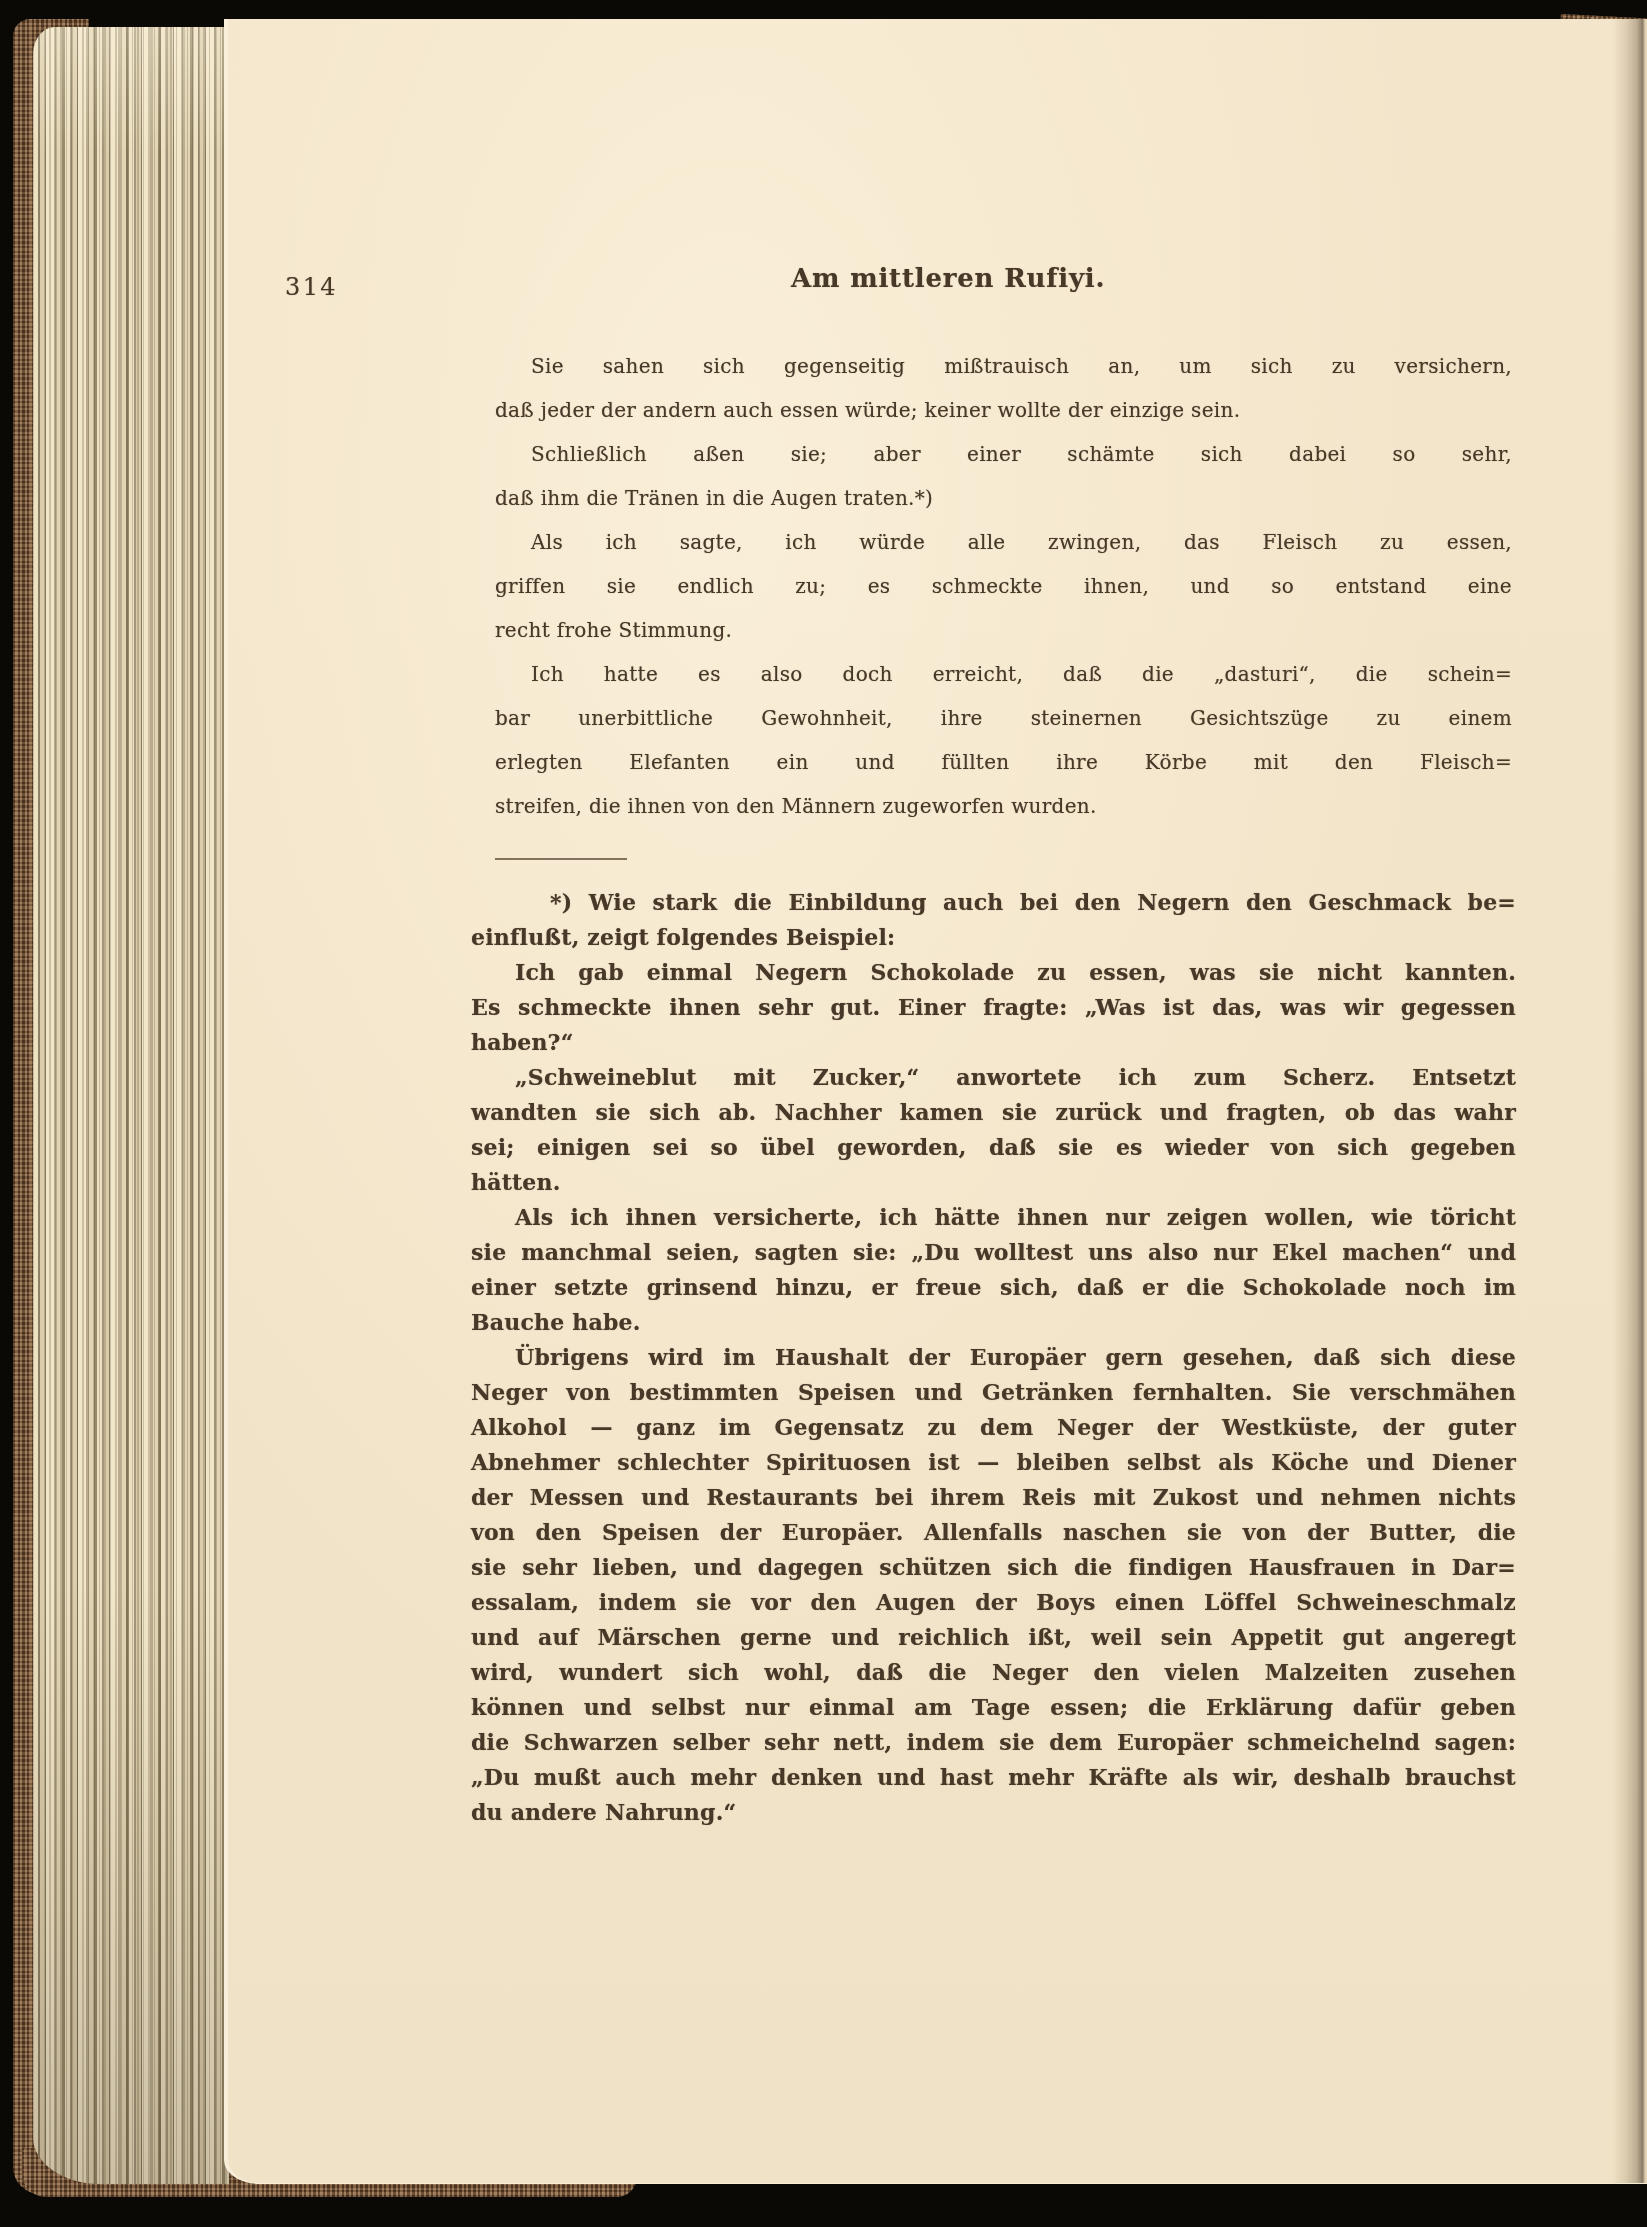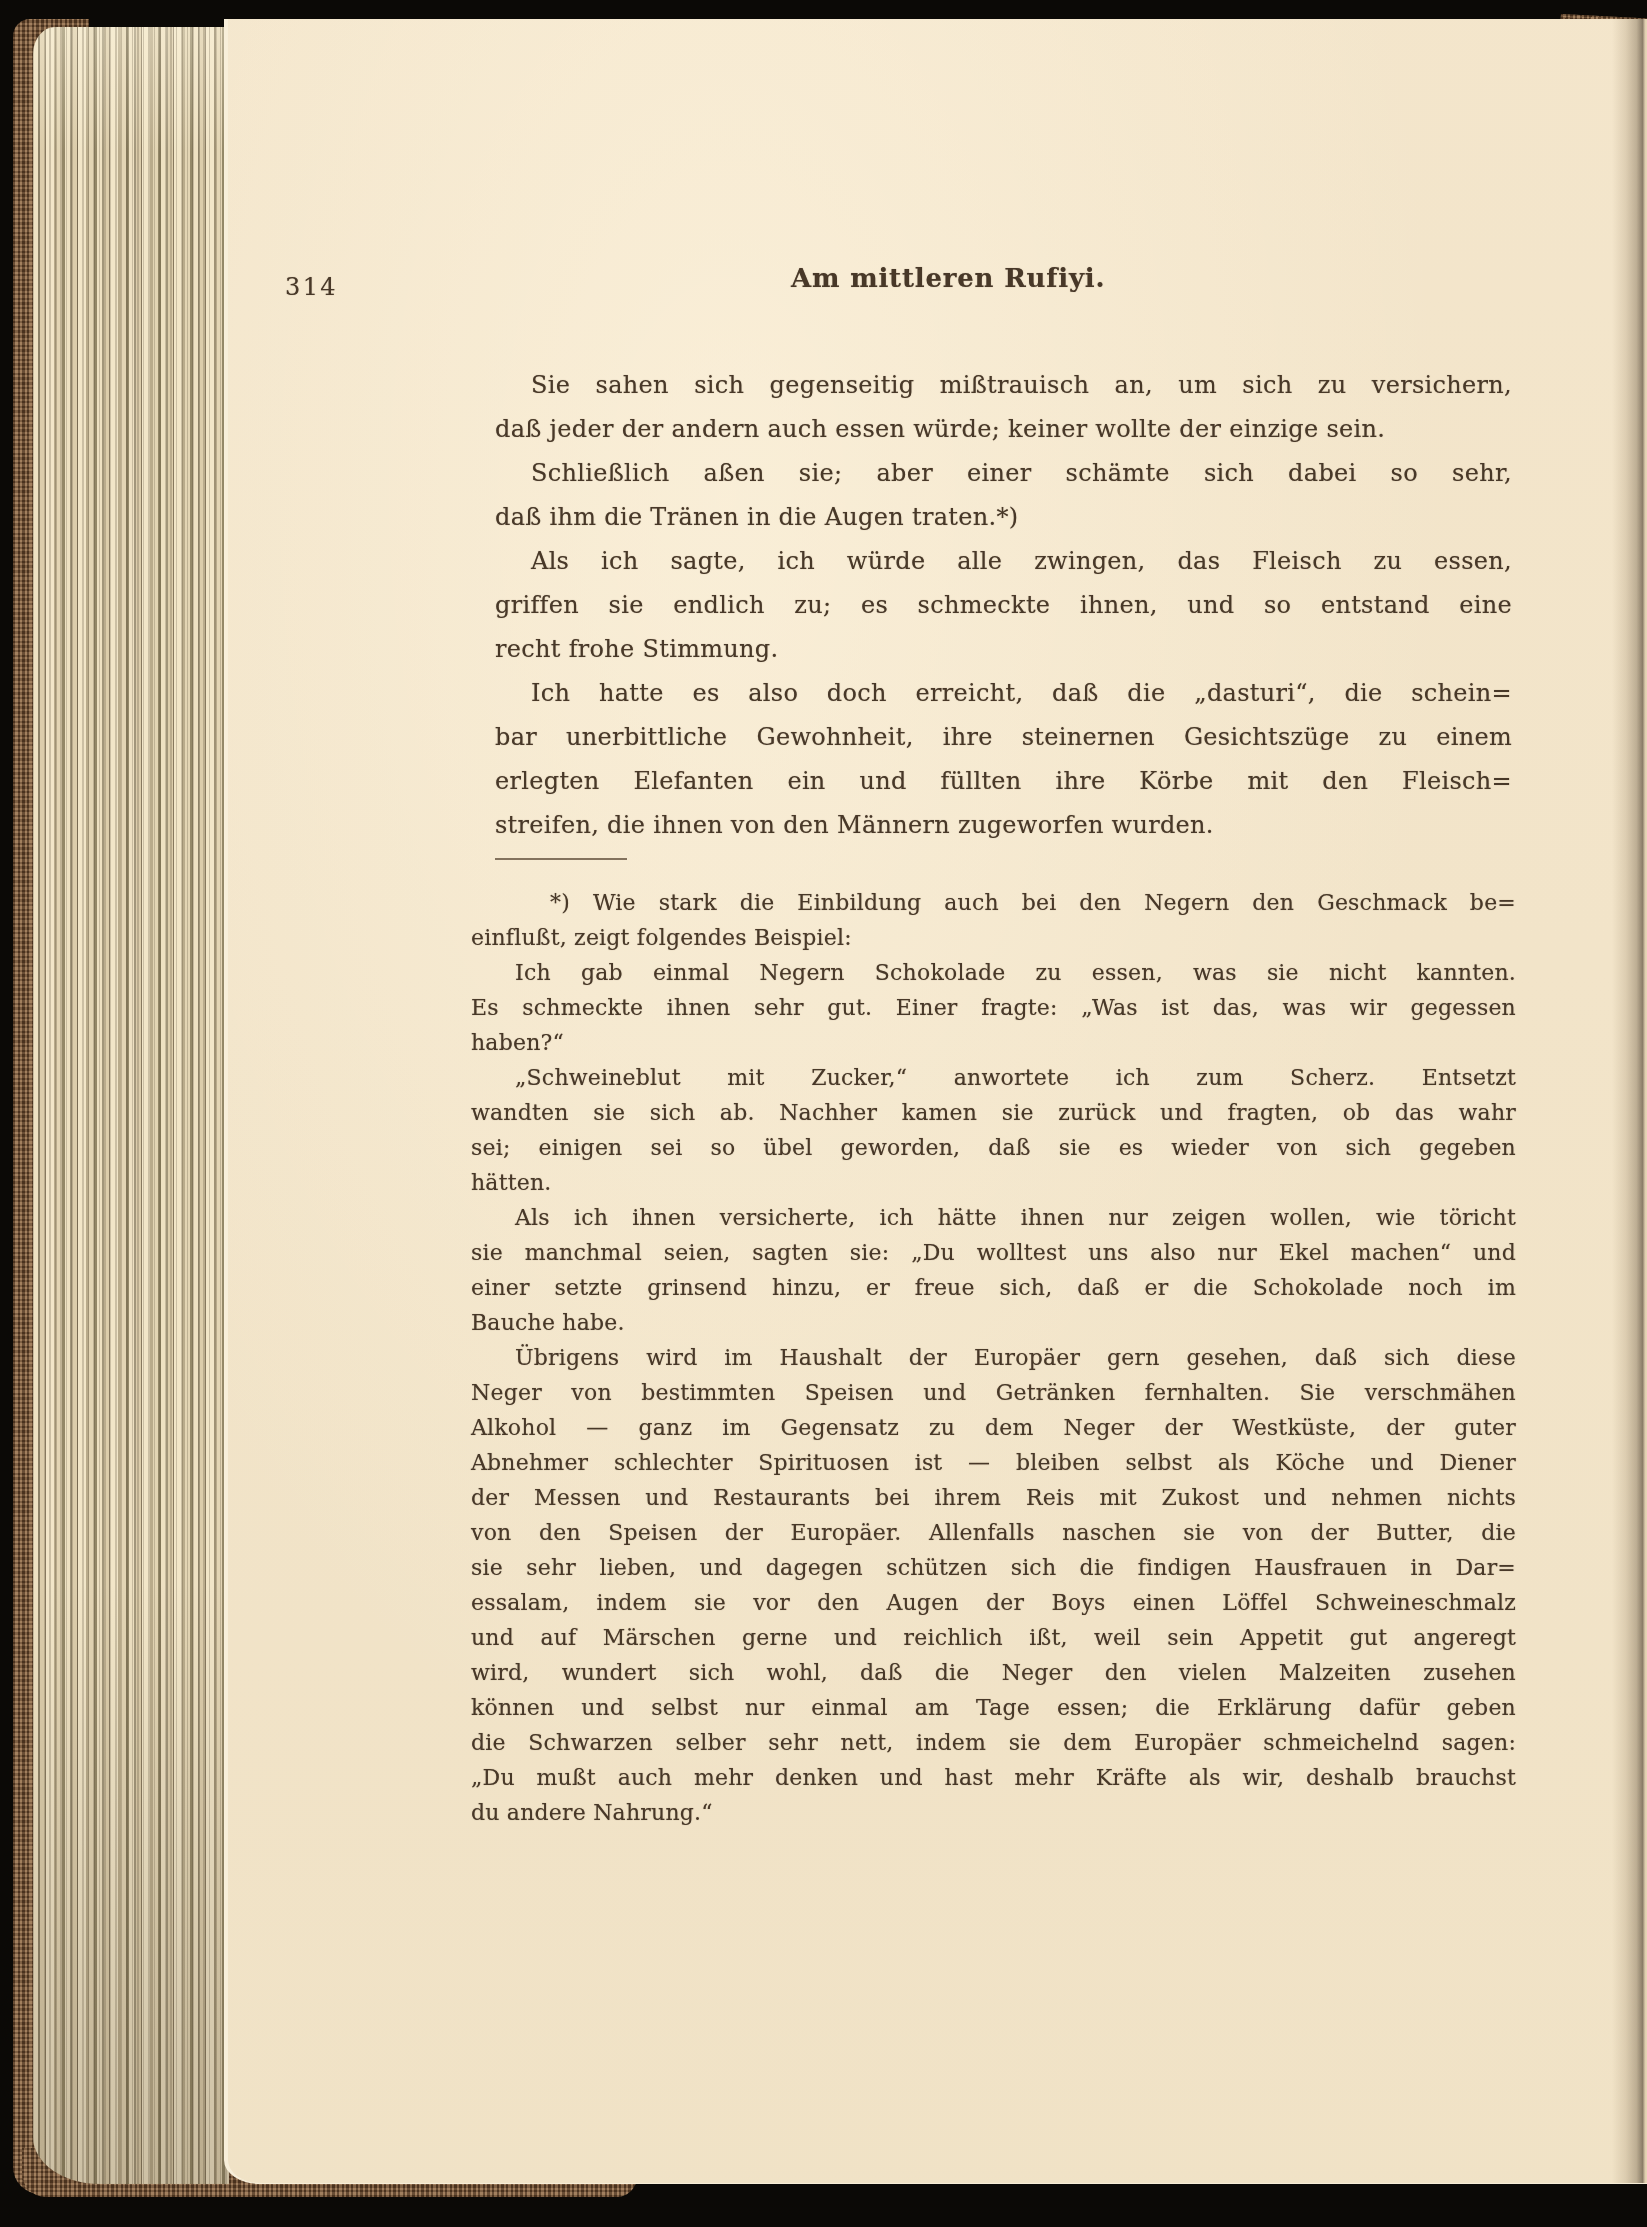--- a/index.html
+++ b/index.html
@@ -76,30 +76,30 @@
   .ink{color:var(--ink);text-shadow:0 0 0.9px rgba(70,54,38,.5)}
   .page-number{
     position:absolute;left:57px;top:254px;
     font-size:24px;letter-spacing:2.4px;
   }
   .running-header{
     position:absolute;left:563px;top:244px;
     font-size:26px;font-weight:bold;letter-spacing:0.8px;white-space:nowrap;
   }
   .body-block{
-    position:absolute;left:267px;top:344px;width:1017px;
-    font-size:24px;line-height:44px;letter-spacing:0.3px;
+    position:absolute;left:267px;top:325px;width:1017px;
+    font-size:20px;line-height:44px;letter-spacing:0.3px;
   }
   .fn-rule{
     position:absolute;left:267px;top:839px;width:132px;height:0;
     border-top:2.4px solid rgba(92,74,54,.75);
   }
   .fn-block{
     position:absolute;left:243px;top:866px;width:1045px;
-    font-size:22px;line-height:35px;letter-spacing:0.2px;
+    font-size:22px;line-height:35px;letter-spacing:0.2px;font-weight:bold;
   }
   .para{margin:0}
   .line{text-align:justify;text-align-last:justify}
   .line.last{text-align-last:left}
   .body-block .line.first{text-indent:36px}
   .fn-block .line.first{text-indent:44px}
   .fn-block .para:first-child .line.first{text-indent:79px}
 </style>
 </head>
 <body>

